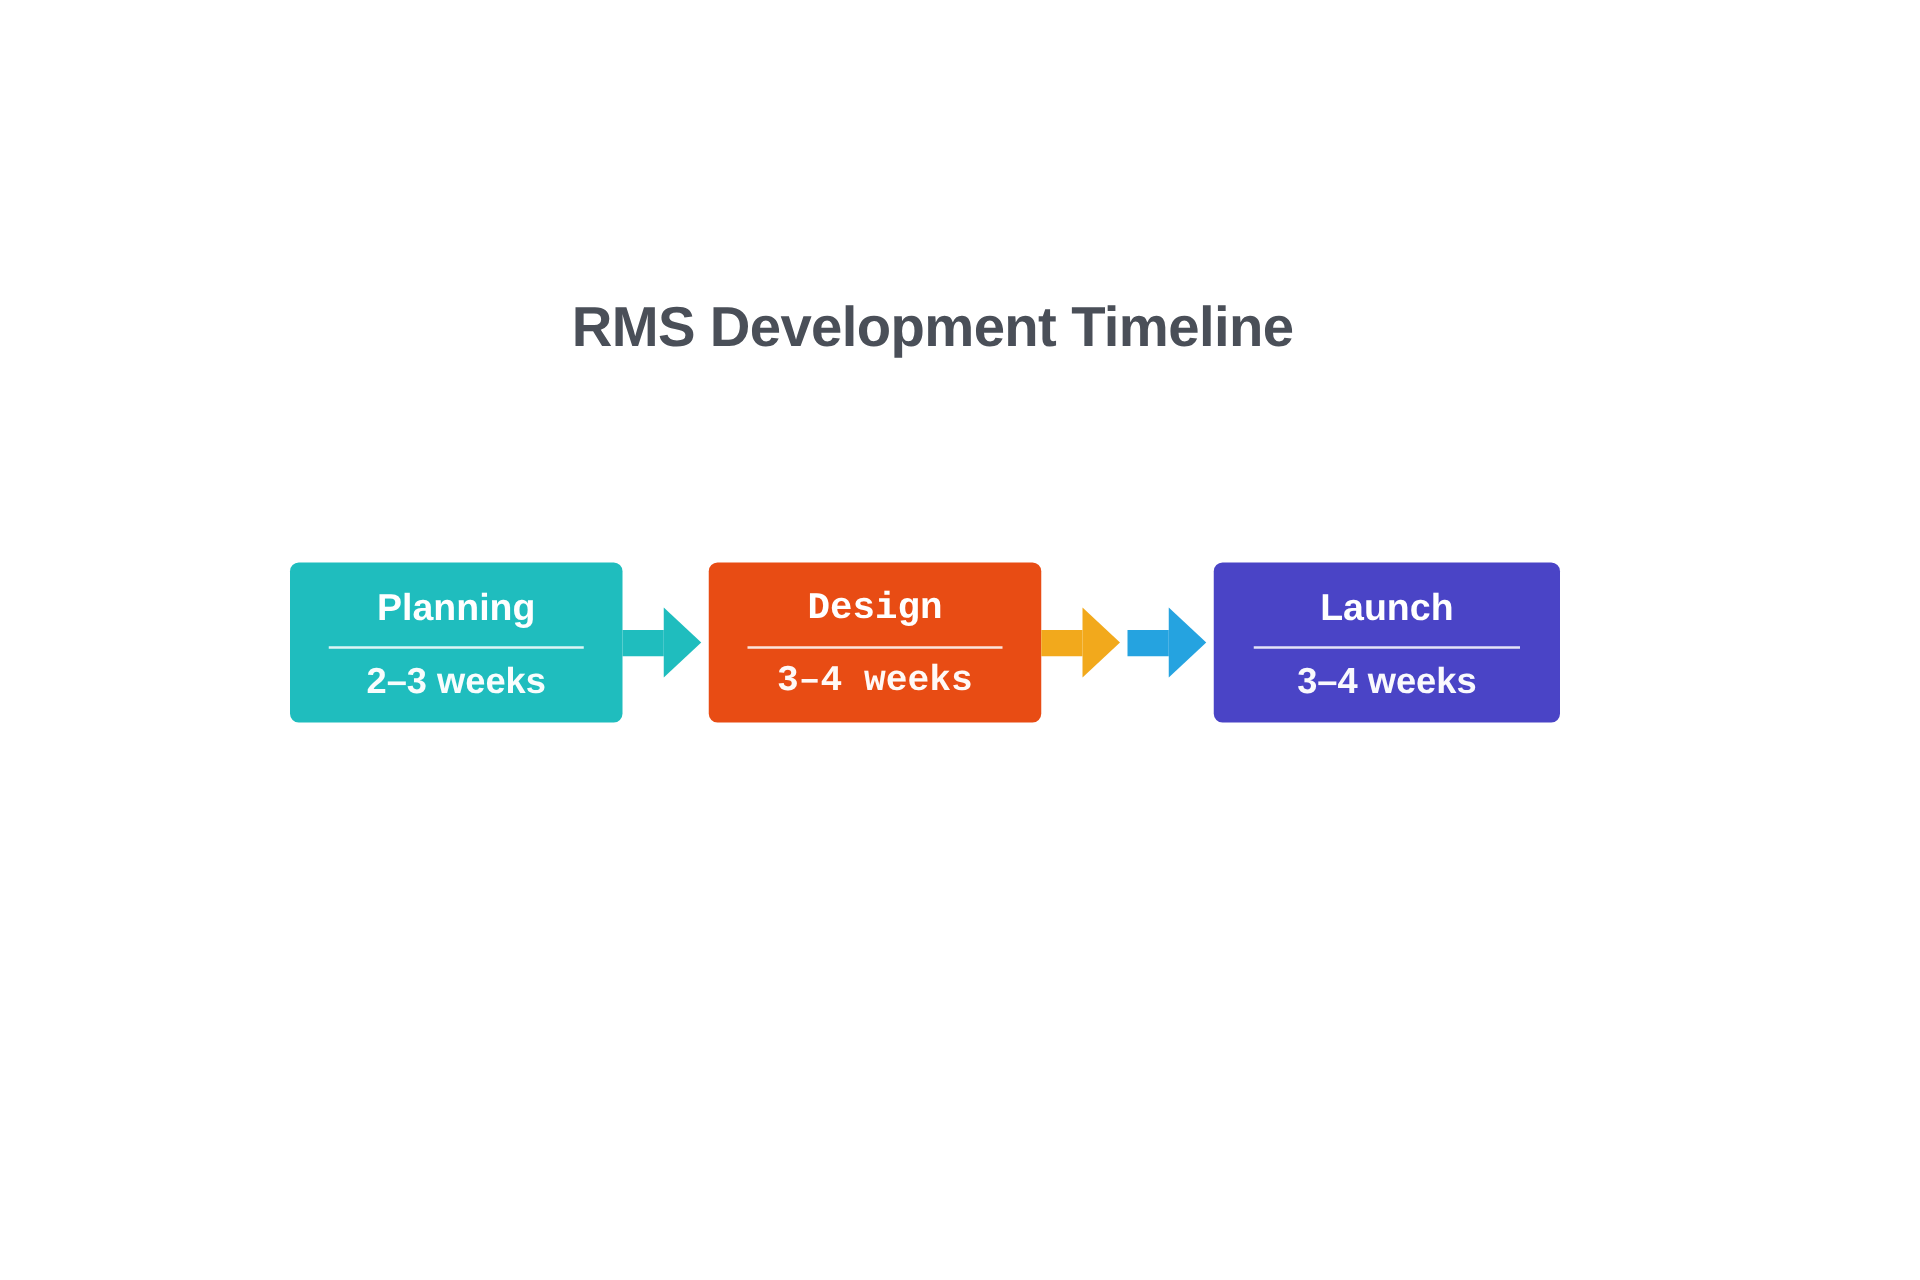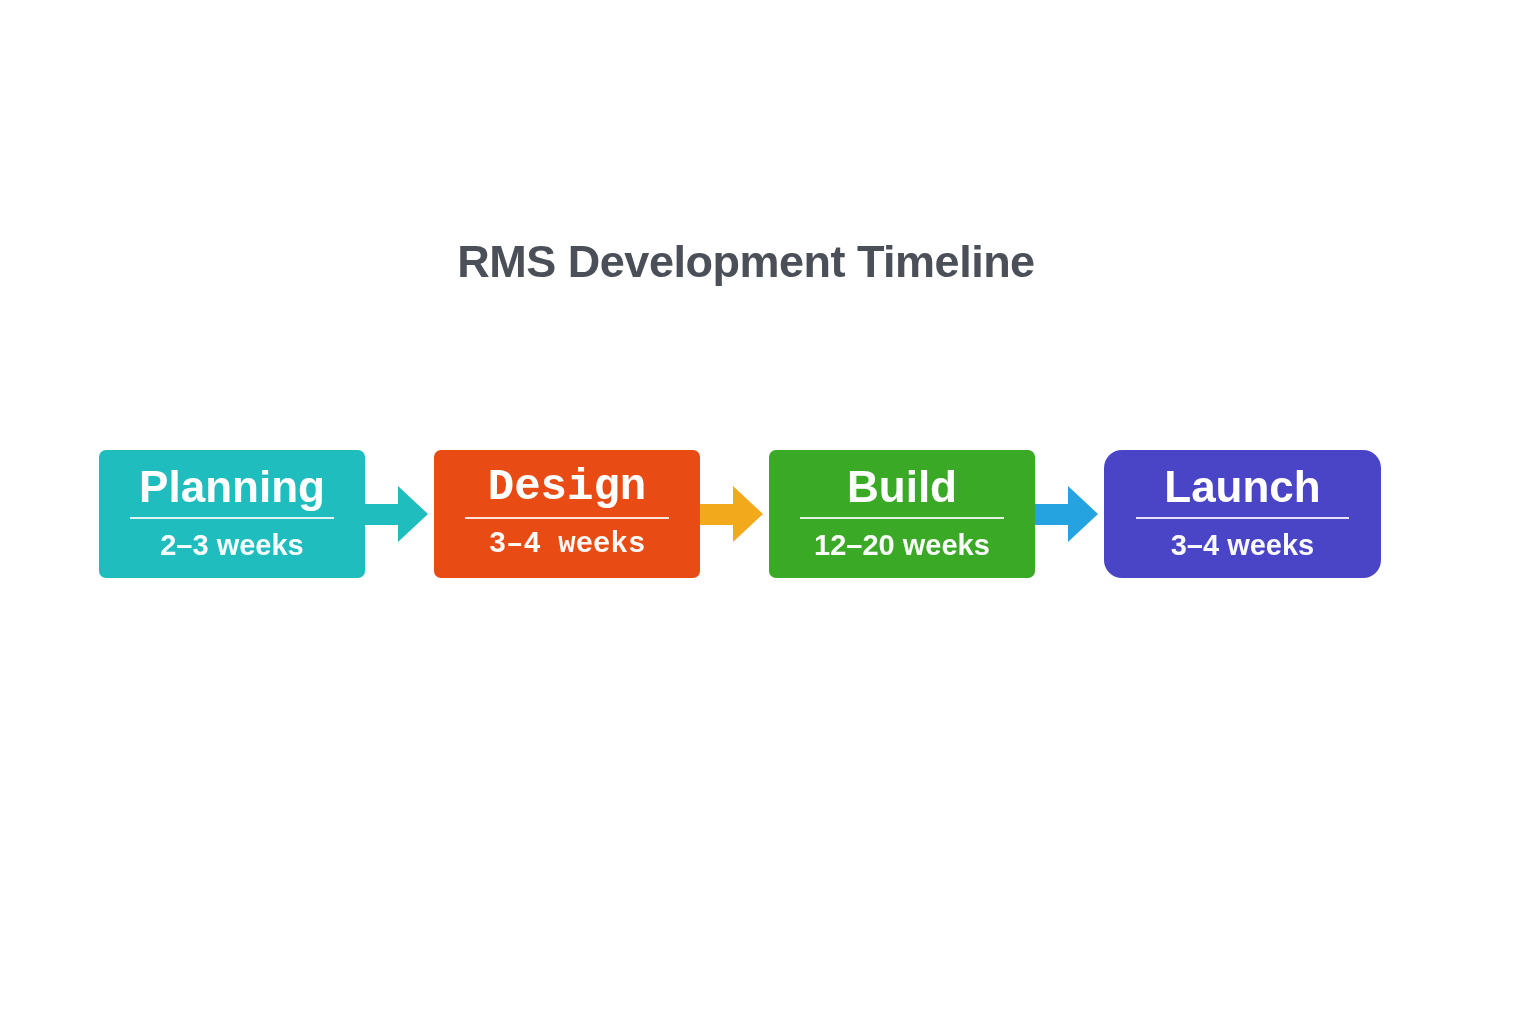--- a/index.html
+++ b/index.html
@@ -50,21 +50,21 @@
     display: flex;
     flex-direction: column;
     justify-content: center;
     align-items: center;
     color: #ffffff;
   }
 
   .stage:last-child { width: 277px; }
 
   .stage-name {
-    font-size: 44px;
+    font-size: 30px;
     font-weight: bold;
     line-height: 38px;
   }
 
   .stage-divider {
     width: 77%;
     height: 2px;
     background: rgba(255, 255, 255, 0.85);
     margin: 11px 0 10px 0;
   }
@@ -121,31 +121,26 @@
       <div class="stage-name">Design</div>
       <div class="stage-divider"></div>
       <div class="stage-duration">3–4 weeks</div>
     </div>
 
     <div class="arrow">
       <div class="arrow-shaft" style="background-color: rgb(242, 169, 28);"></div>
       <div class="arrow-head" style="border-left-color: rgb(242, 169, 28);"></div>
     </div>
 
-    <div class="stage" style="background-color: rgb(58, 169, 37);">
-      <div class="stage-name">Build</div>
-      <div class="stage-divider"></div>
-      <div class="stage-duration">12–20 weeks</div>
-    </div>
 
     <div class="arrow">
       <div class="arrow-shaft" style="background-color: rgb(37, 163, 224);"></div>
       <div class="arrow-head" style="border-left-color: rgb(37, 163, 224);"></div>
     </div>
 
-    <div class="stage" style="background-color: rgb(74, 68, 198); border-radius: 18px;">
+    <div class="stage" style="background-color: rgb(74, 68, 198);">
       <div class="stage-name">Launch</div>
       <div class="stage-divider"></div>
       <div class="stage-duration">3–4 weeks</div>
     </div>
 
   </div>
 </div>
 
 </body></html>

